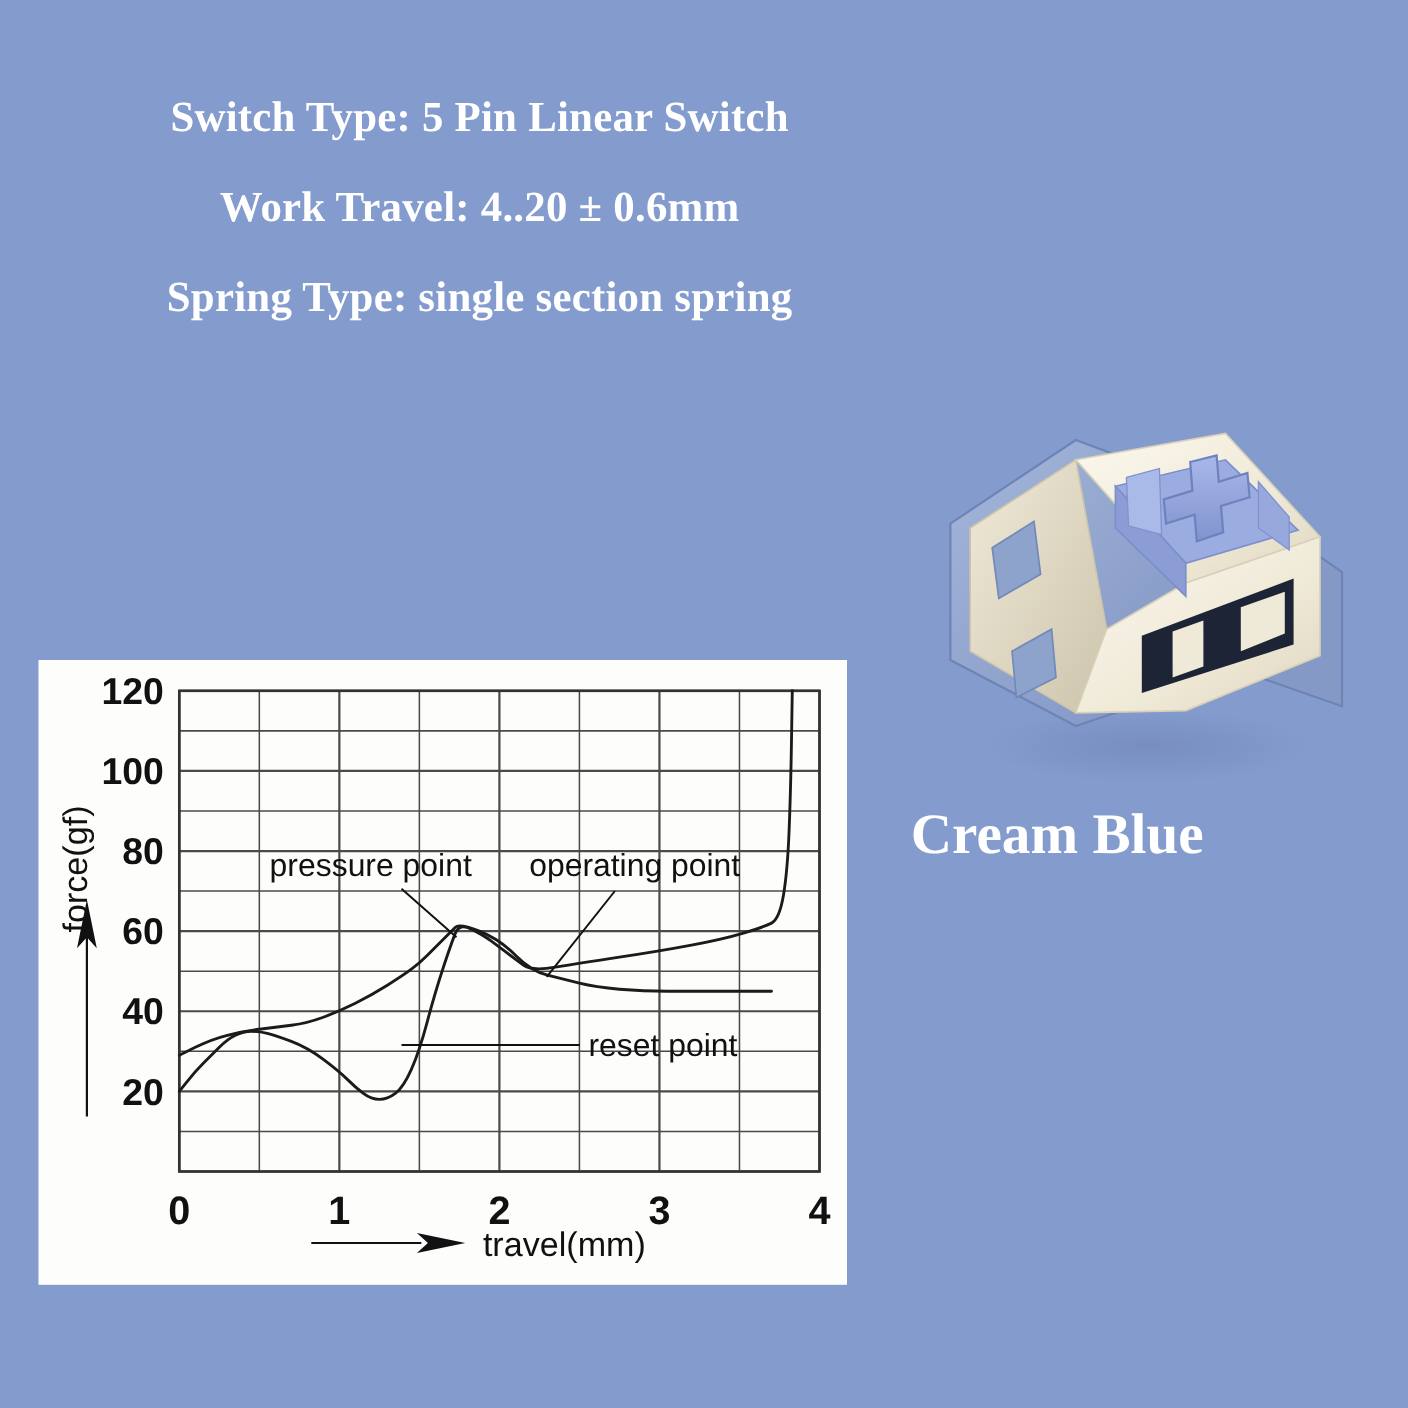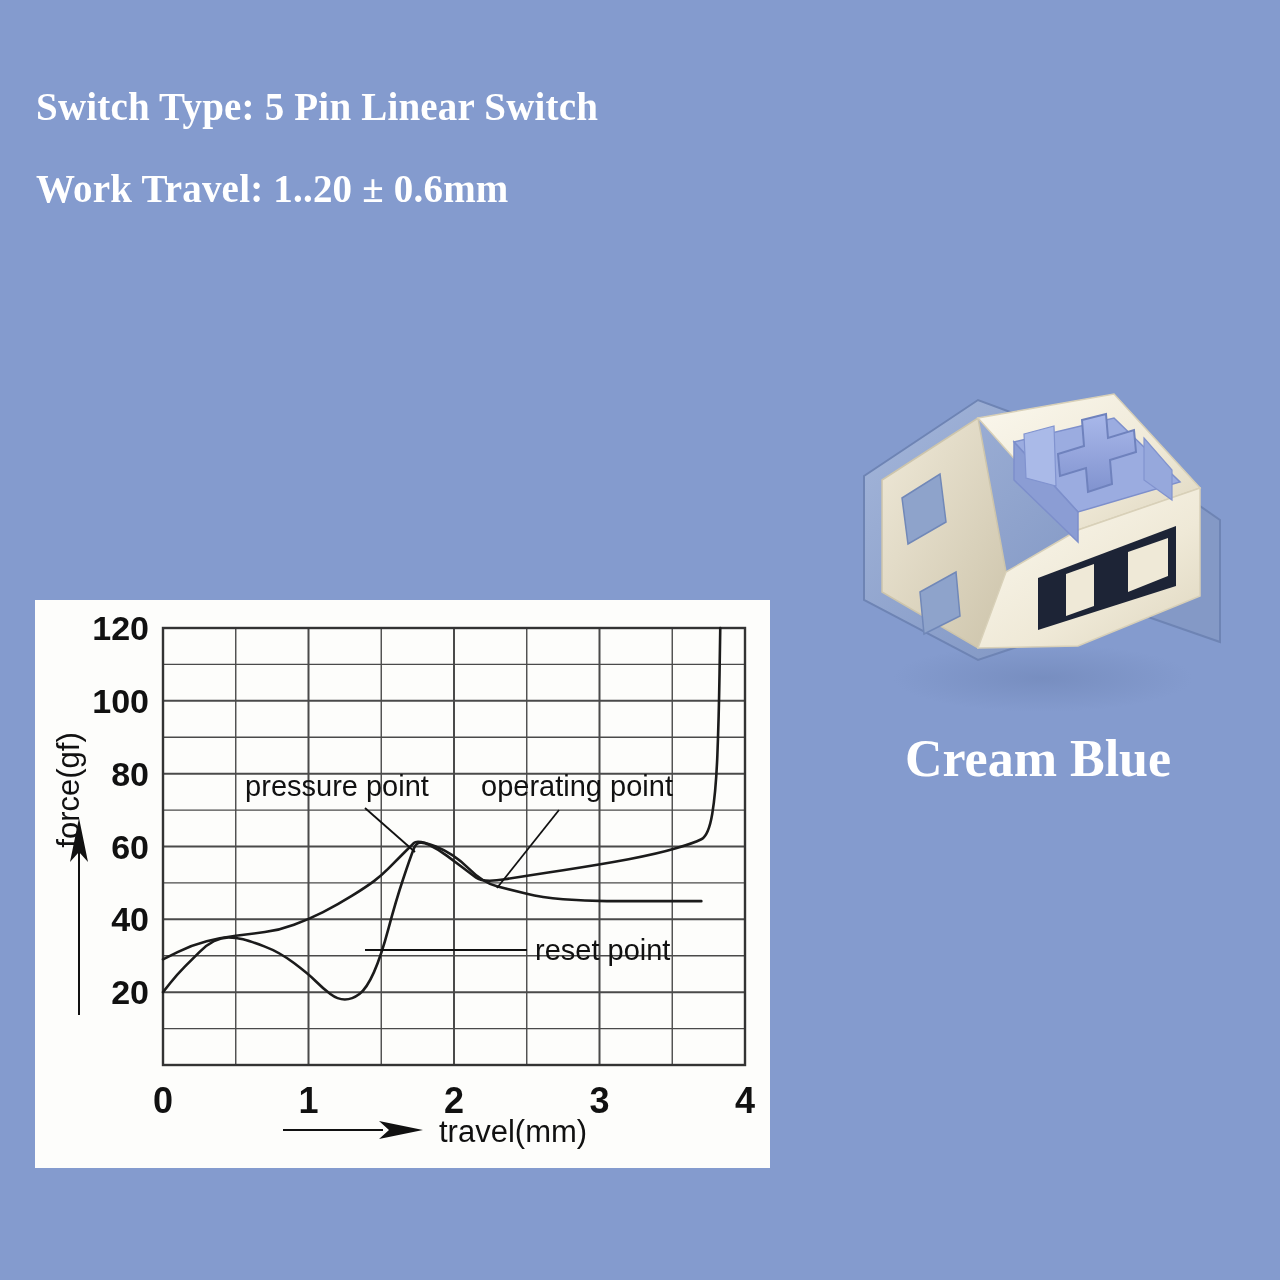--- a/index.html
+++ b/index.html
@@ -23,20 +23,21 @@
     width: 800px;
   }
   .spec-line {
     color: #ffffff;
     font-family: "Liberation Serif", serif;
     font-weight: bold;
     font-size: 39px;
     line-height: 82px;
     letter-spacing: 0.2px;
     white-space: nowrap;
+    text-align: center;
   }
 
   
   .chart-panel {
     position: absolute;
     left: 35px;
     top: 600px;
     width: 735px;
     height: 568px;
     background: #fdfdfb;
@@ -59,35 +60,36 @@
     display: block;
     width: 420px;
     height: 360px;
   }
 
   .color-name {
     position: absolute;
     left: 828px;
     top: 728px;
     width: 420px;
-    text-align: center;
+    text-align: left;
     color: #ffffff;
     font-family: "Liberation Serif", serif;
     font-weight: bold;
     font-size: 52px;
     line-height: 62px;
     white-space: nowrap;
   }
 </style>
 </head>
 <body>
 
 <div class="spec-list">
   <div class="spec-line">Switch Type: 5 Pin Linear Switch</div>
-  <div class="spec-line">Work Travel: 1..20 ± 0.6mm</div>
+  <div class="spec-line">Work Travel: 4..20 ± 0.6mm</div>
+  <div class="spec-line">Spring Type: single section spring</div>
 </div>
 
 <div class="product-photo">
   <svg class="switch-svg" viewBox="0 0 420 360" xmlns="http://www.w3.org/2000/svg">
     <defs>
       <linearGradient id="creamTop" x1="0" y1="0" x2="1" y2="1">
         <stop offset="0%" stop-color="#fbf8ee"></stop>
         <stop offset="60%" stop-color="#efe9d7"></stop>
         <stop offset="100%" stop-color="#ded6bf"></stop>
       </linearGradient>

